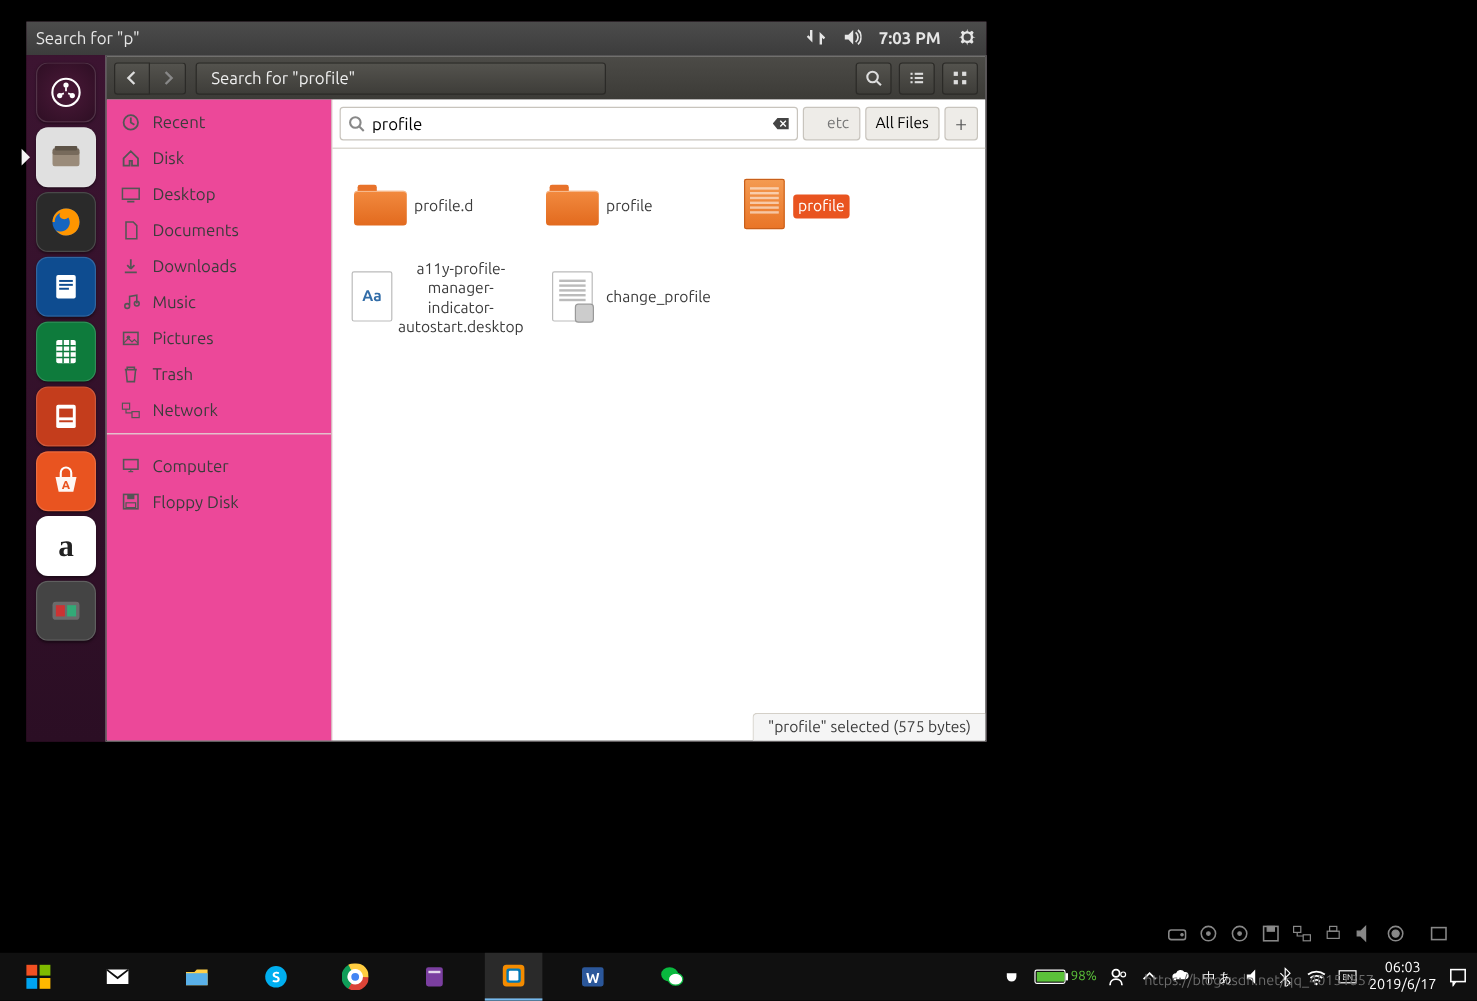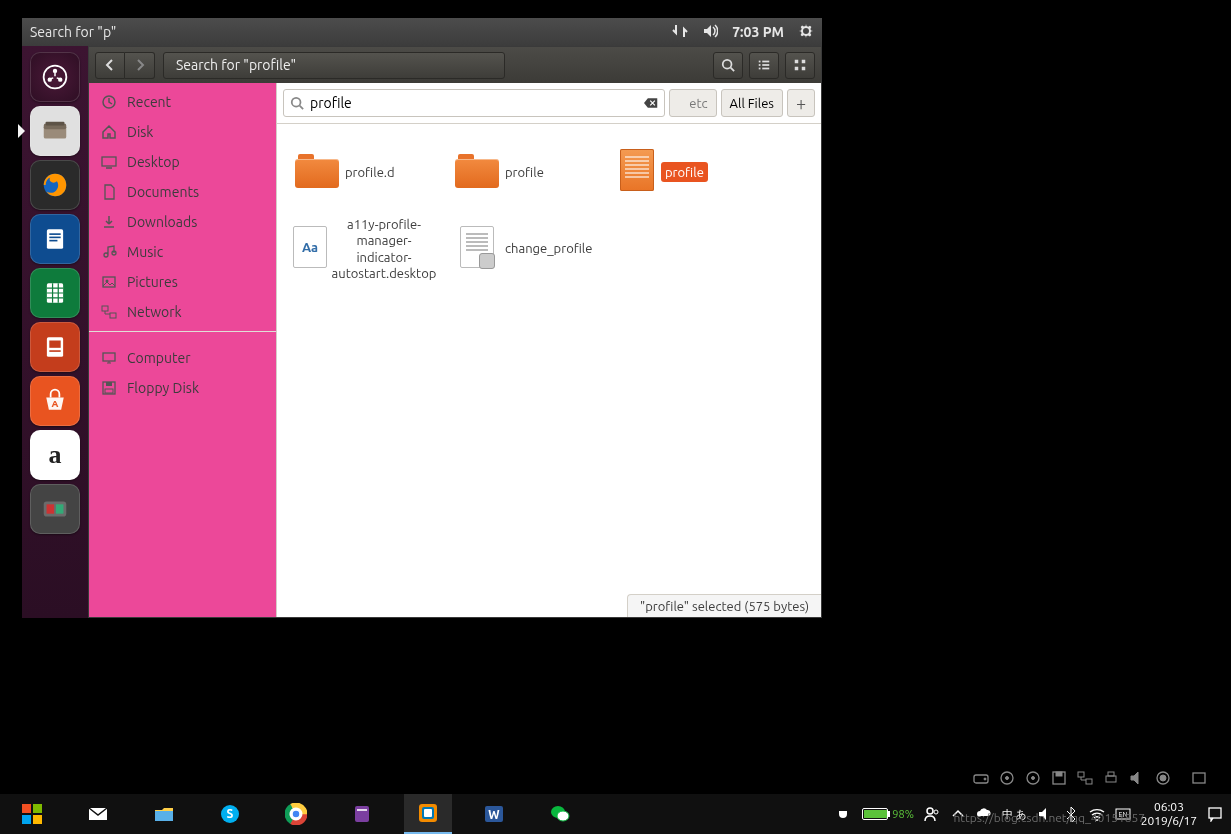--- a/index.html
+++ b/index.html
@@ -256,20 +256,26 @@
             </svg>
             <span>Music</span>
           </div>
           <div class="sidebar-item">
             <svg viewBox="0 0 16 16">
               <rect x="2" y="3" width="12" height="10" fill="none" stroke="#555" stroke-width="1.3"></rect>
               <circle cx="6" cy="7" r="1.5" fill="#555"></circle>
               <path d="M2 12l4-4 3 3 2-2 3 3" stroke="#555" fill="none"></path>
             </svg>
             <span>Pictures</span>
+          </div>
+          <div class="sidebar-item">
+            <svg viewBox="0 0 16 16">
+              <path d="M3 4h10M5 4V2h6v2M4 4l1 10h6l1-10" stroke="#555" fill="none" stroke-width="1.3"></path>
+            </svg>
+            <span>Trash</span>
           </div>
           <div class="sidebar-item">
             <svg viewBox="0 0 16 16">
               <rect x="1" y="2" width="6" height="5" fill="none" stroke="#555"></rect>
               <rect x="9" y="9" width="6" height="5" fill="none" stroke="#555"></rect>
               <path d="M4 7v3h5" stroke="#555" fill="none"></path>
             </svg>
             <span>Network</span>
           </div>
           <div class="sidebar-sep"></div>

